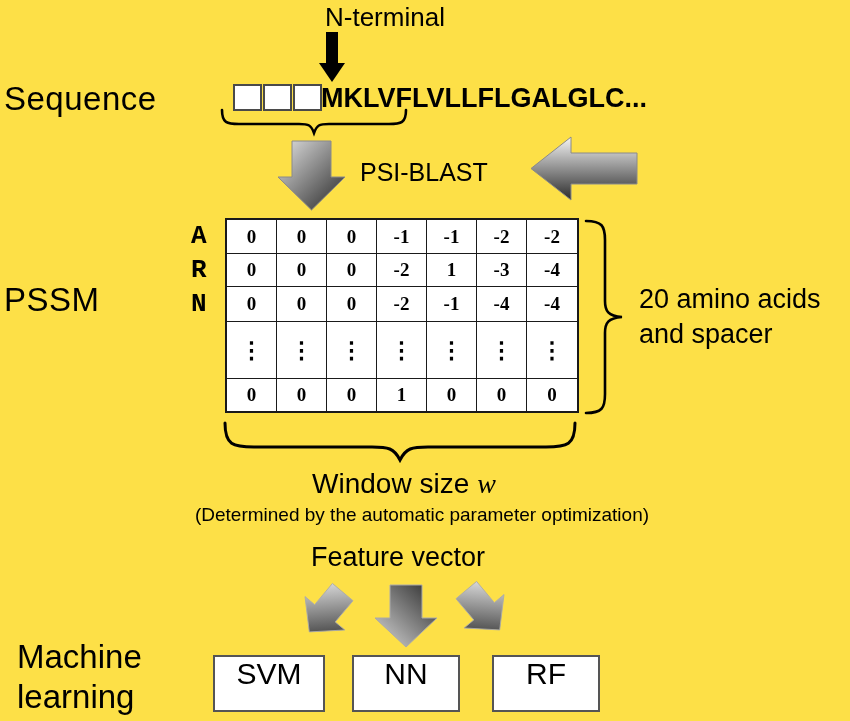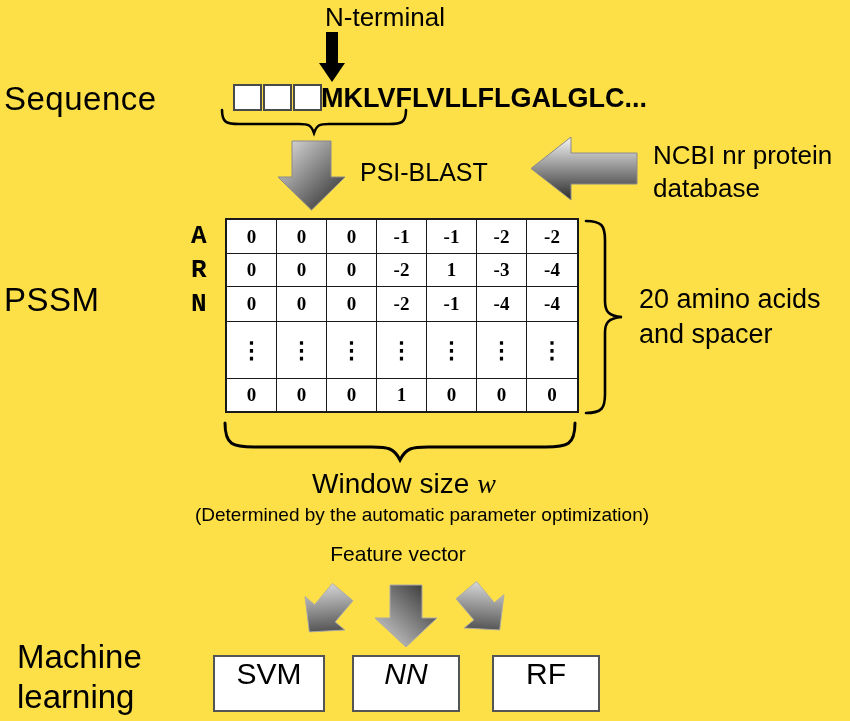--- a/index.html
+++ b/index.html
@@ -27,21 +27,21 @@
     font-family:"Liberation Serif",serif;font-weight:bold;font-size:19px;
   }
   .pssm-grid .cell:nth-child(7n){border-right:none;}
   .pssm-grid .cell:nth-child(n+29){border-bottom:none;}
   .pssm-grid .cell.dots{font-size:23px;}
   .row-label{font-family:"Liberation Mono",monospace;font-weight:bold;font-size:26px;}
   .spacer-label{font-size:25px;}
   .ws{font-size:28px;}
   .ws-sym{font-family:"Liberation Serif",serif;font-style:italic;margin-left:8px;}
   .note{font-size:19px;}
-  .fv{font-size:21px;}
+  .fv{font-size:27px;}
   .clf-box{
     position:absolute;top:655px;height:53px;border:2px solid #555;background:#fff;
     display:flex;align-items:flex-start;justify-content:center;font-size:30px;
   }
   svg{display:block;overflow:visible;}
 </style>
 </head>
 <body>
 
 <div id="canvas">
@@ -76,24 +76,20 @@
 
   <svg class="abs" style="left:531px;top:137px;" width="106" height="63" viewBox="0 0 106 63">
     <defs>
       <linearGradient id="gVert" x1="0" y1="0" x2="0" y2="1">
         <stop offset="0" stop-color="#f5f5f5"></stop>
         <stop offset="1" stop-color="#2b2b2b"></stop>
       </linearGradient>
     </defs>
     <polygon points="106,16 40,16 40,0 0,31.5 40,63 40,47 106,47" fill="url(#gVert)" stroke="#8a8a8a" stroke-width="1"></polygon>
   </svg>
-  <div class="abs two-line" style="left:653px;top:139px;">
-    <div>NCBI nr protein</div>
-    <div>database</div>
-  </div>
 
   <div class="abs big-label" style="left:4px;top:281px;">PSSM</div>
 
   <div class="abs row-label" style="left:191px;top:221px;">A</div>
   <div class="abs row-label" style="left:191px;top:255px;">R</div>
   <div class="abs row-label" style="left:191px;top:289px;">N</div>
 
   <div class="abs pssm-grid" style="left:225px;top:218px;">
     <div class="cell">0</div>
     <div class="cell">0</div>
@@ -178,20 +174,20 @@
   </svg>
 
   <div class="abs ml-label" style="left:4px;top:637px;">
     <div>Machine</div>
     <div>learning</div>
   </div>
 
   <div class="clf-box" style="left:213px;width:108px;">
     <span>SVM</span>
   </div>
-  <div class="clf-box" style="left:352px;width:104px;font-style:italic;">
+  <div class="clf-box" style="left:352px;width:104px;">
     <span>NN</span>
   </div>
   <div class="clf-box" style="left:492px;width:104px;">
     <span>RF</span>
   </div>
 
 </div>
 
 </body></html>

